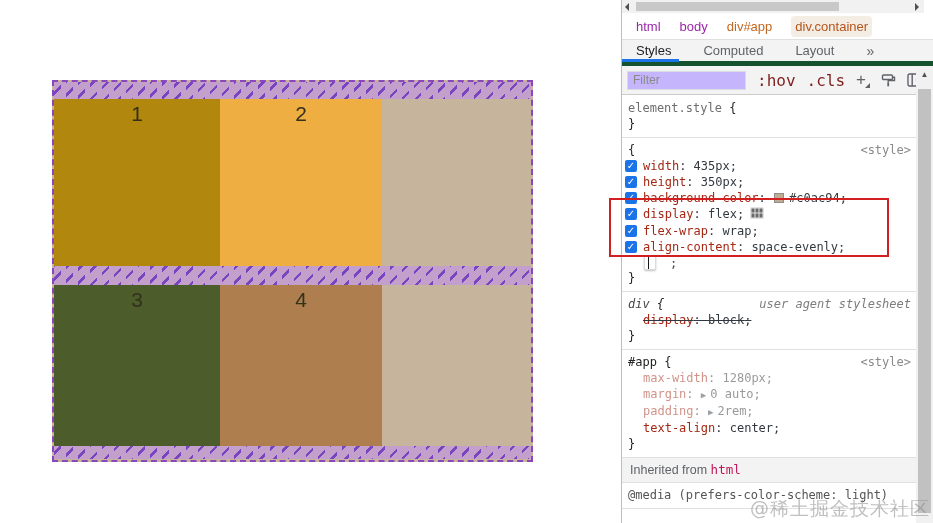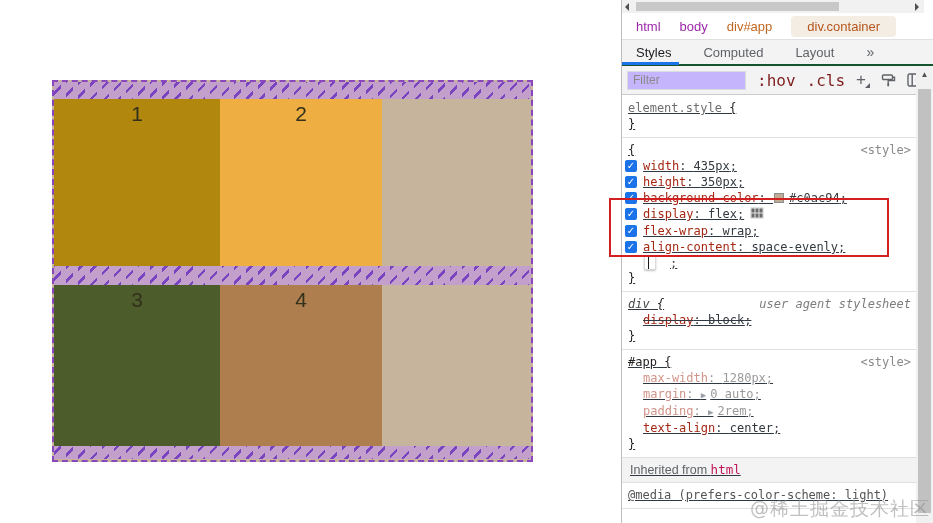--- a/index.html
+++ b/index.html
@@ -33,45 +33,45 @@
   .hthumb { position:absolute; left:14px; top:2px; width:203px; height:9px; background:#c8c8c8; }
   .harrow { position:absolute; top:3px; width:0; height:0; border:4px solid transparent; }
   .harrow-left  { left:3px;  border-right-color:#505050; border-left-width:0; }
   .harrow-right { right:5px; border-left-color:#505050; border-right-width:0; }
 
   
   .crumbs { height:26px; display:flex; align-items:center; padding-left:14px; gap:19px;
     font-size:13px; white-space:nowrap; }
   .crumb-tag { color:#9b27a8; cursor:default; }
   .crumb-el  { color:#c2671f; }
-  .crumb-sel { color:#b5541c; background:#f3ede4; border-radius:4px; padding:3px 16px; }
+  .crumb-sel { color:#b5541c; background:#f3ede4; border-radius:4px; padding:3px 4px; }
 
   
   .tabsbar { height:27px; background:#f3f3f3; border-top:1px solid #e0e0e0;
-    border-bottom:2px solid #14532d; display:flex; align-items:center;
+    border-bottom:5px solid #14532d; display:flex; align-items:center;
     padding-left:14px; gap:32px; font-size:13px; color:#5f6368; position:relative; }
   .tab-active { color:#202124; }
   .tab-underline { position:absolute; left:0; bottom:-1px; width:57px; height:3px; background:#1a73e8; }
   .tab-more { font-size:14px; letter-spacing:-1px; }
 
   
   .filterrow { height:29px; background:#f3f3f3; border-bottom:1px solid #cccccc;
     display:flex; align-items:center; padding:0 24px 0 5px; gap:11px; }
   .filter-input { width:119px; height:19px; border:1px solid #dadce0; background:#c4b5fd;
     font-size:12px; padding:0 5px; outline:none; color:#303942; }
   .filter-input::placeholder { color:#8a8a8a; }
   .toggle-txt { font-family:"DejaVu Sans Mono","Liberation Mono",monospace; color:#7f1d1d; font-size:16px; }
   .icon-btn { color:#5f6368; display:inline-flex; align-items:center; }
   .plus-wrap { position:relative; font-size:17px; line-height:14px; color:#5f6368; padding-right:4px; }
   .plus-corner { position:absolute; right:0; bottom:-1px; width:0; height:0;
     border-left:5px solid transparent; border-bottom:5px solid #5f6368; }
 
   
   .styles-pane { position:absolute; top:96px; left:0; right:17px; bottom:0; overflow:hidden;
-    font-family:"DejaVu Sans Mono","Liberation Mono",monospace; font-size:12px; line-height:16px;text-decoration:underline; }
+    font-family:"DejaVu Sans Mono","Liberation Mono",monospace; font-size:12px; line-height:16px; }
   .section { border-bottom:1px solid #e0e0e0; padding:4px 0 5px 0; position:relative; }
   .selline { padding-left:6px; color:#222; }
   .sel-gray { color:#6e6e6e; }
   .obrace::before { content:" {"; color:#222; }
   .cbrace { padding-left:6px; color:#222; }
   .cbrace::before { content:"}"; }
   .origin { position:absolute; right:5px; top:4px; color:#8a8a8a; }
   .pline { padding-left:21px; position:relative; }
   .cb { position:absolute; left:3px; top:2px; width:12px; height:12px; background:#1a73e8;
     border-radius:2px; color:#fff; font-size:10px; line-height:12px; text-align:center;

